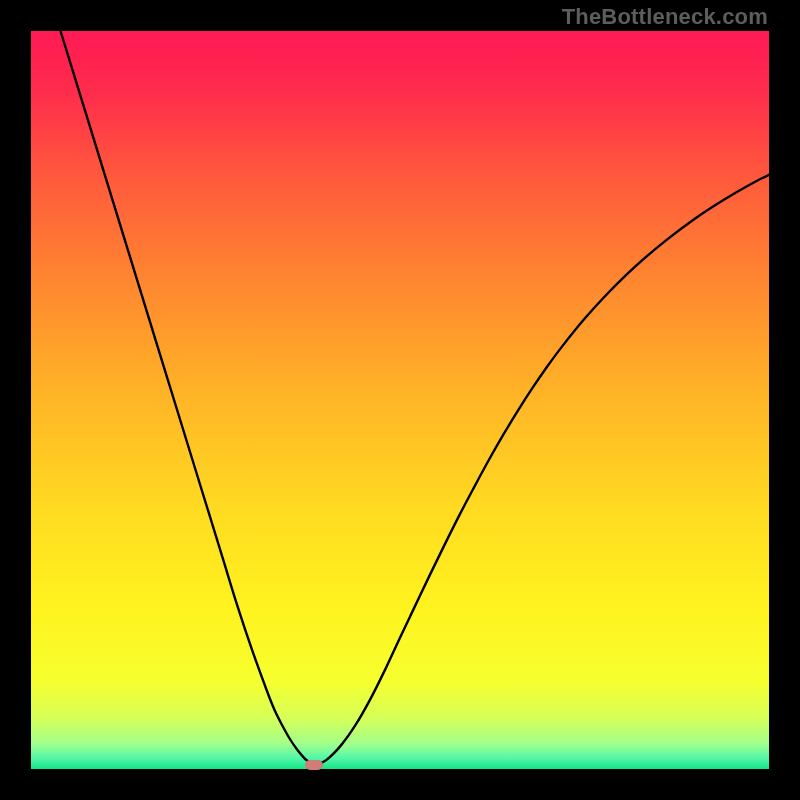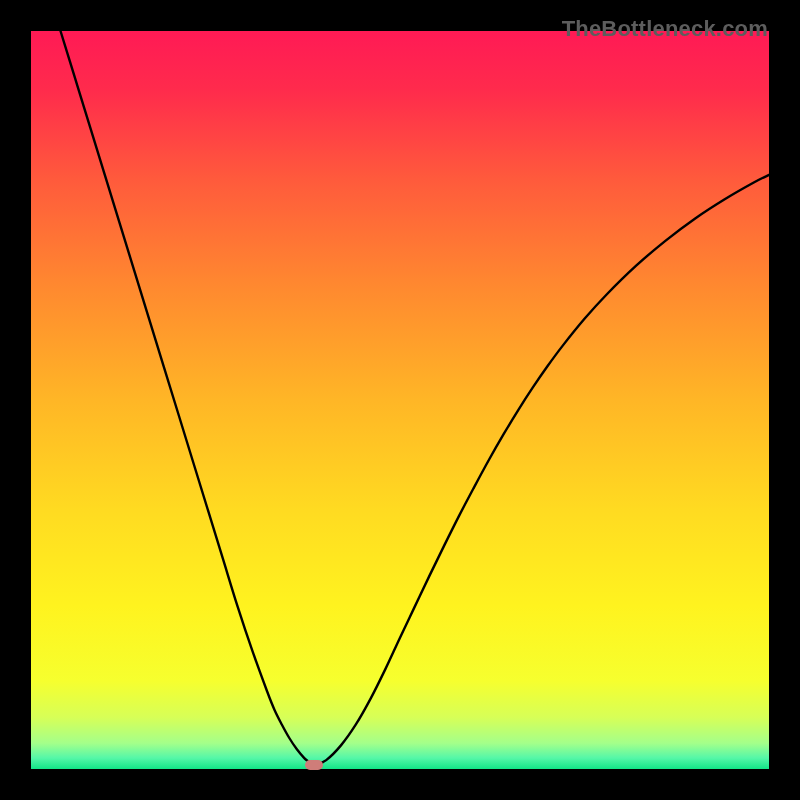--- a/index.html
+++ b/index.html
@@ -21,21 +21,21 @@
   .plot-area {
     position: absolute;
     left: 31px;
     top: 31px;
     width: 738px;
     height: 738px;
     
   }
   .watermark {
     position: absolute;
-    top: 16px;
+    top: 4px;
     right: 32px;
     color: #5d5d5d;
     font-family: Arial, Helvetica, sans-serif;
     font-size: 22px;
     font-weight: bold;
     letter-spacing: 0.2px;
   }
   svg.curve {
     position: absolute;
     left: 0;

